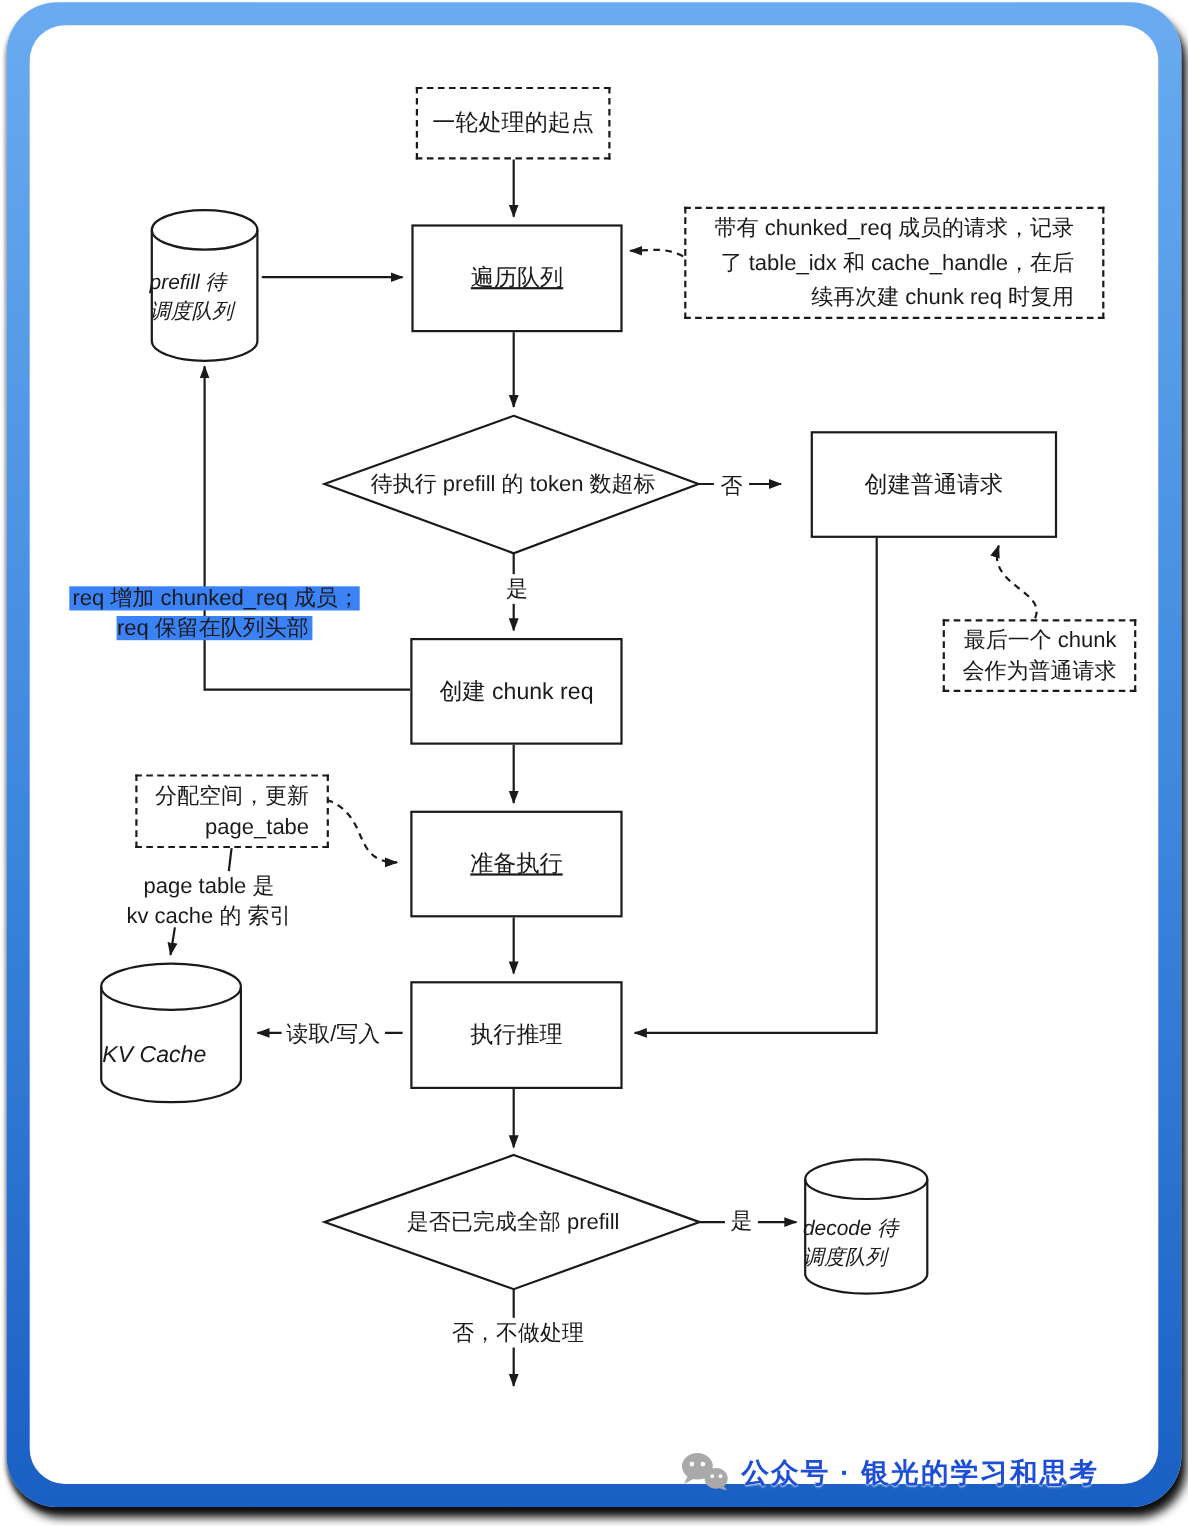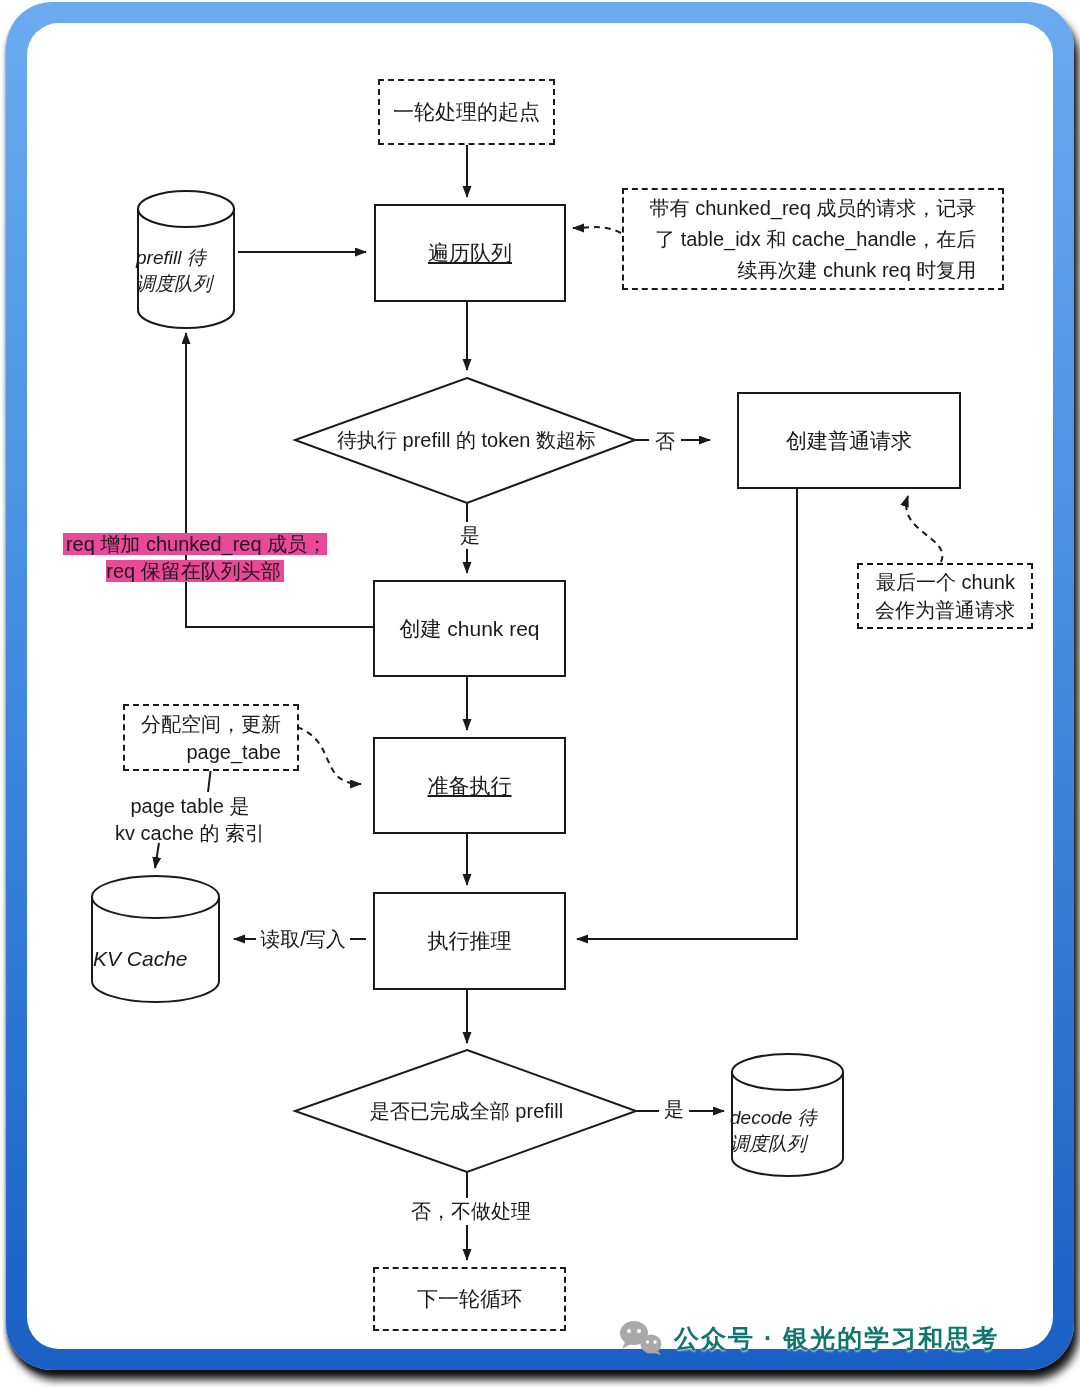--- a/index.html
+++ b/index.html
@@ -9,25 +9,25 @@
          background:linear-gradient(180deg,#6aabf0 0%,#3c86dd 55%,#1a5fc3 100%);
          box-shadow:5px 10px 9px rgba(0,0,0,0.88),0 4px 4px rgba(0,0,0,0.55);}
   .panel{position:absolute;left:21px;top:21px;right:21px;bottom:21px;background:#fff;border-radius:32px;}
   svg.wires{position:absolute;left:0;top:0;}
   .node{position:absolute;display:flex;align-items:center;justify-content:center;text-align:right;
         background:#fff;font-size:21px;line-height:30px;}
   .solid{border:2px solid #1a1a1a;}
   .dashed{border:2px dashed #1a1a1a;}
   .freetext{position:absolute;text-align:center;font-size:20px;line-height:27px;}
   .pre{white-space:pre-line;}
-  .onwire span{background:#ec4899;padding:0 3px;}
+  .onwire span{background:#3b82f6;padding:0 3px;}
   .lbl{position:absolute;font-size:20px;background:#fff;padding:0 2px;text-align:center;}
   .cyl-text{position:absolute;text-align:left;font-size:19px;line-height:26px;font-style:italic;}
   .watermark{position:absolute;left:618px;top:1320px;display:flex;align-items:center;gap:10px;
-             color:#0f766e;font-size:25px;font-weight:bold;letter-spacing:2px;
+             color:#1d4ed8;font-size:25px;font-weight:bold;letter-spacing:2px;
              text-shadow:0 1px 2px rgba(255,255,255,0.9);}
 </style>
 </head>
 <body>
 
 <div class="page">
   <div class="frame">
     <div class="panel"></div>
   </div>
 
@@ -112,23 +112,20 @@
   </div>
 
   <div class="node solid" style="left:373px;top:737px;width:189px;height:93px;text-decoration:underline;">
     <span>准备执行</span>
   </div>
 
   <div class="node solid" style="left:373px;top:892px;width:189px;height:94px;">
     <span>执行推理</span>
   </div>
 
-  <div class="node dashed" style="left:373px;top:1267px;width:189px;height:60px;">
-    <span>下一轮循环</span>
-  </div>
 
   <div class="freetext" style="left:294px;top:427px;width:345px;">待执行 prefill 的 token 数超标</div>
   <div class="freetext" style="left:294px;top:1098px;width:345px;">是否已完成全部 prefill</div>
 
   <div class="cyl-text pre" style="left:136px;top:245px;width:100px;">prefill 待
 调度队列</div>
   <div class="cyl-text" style="left:93px;top:946px;width:128px;font-size:21px;">KV Cache</div>
   <div class="cyl-text pre" style="left:730px;top:1105px;width:115px;">decode 待
 调度队列</div>
 

